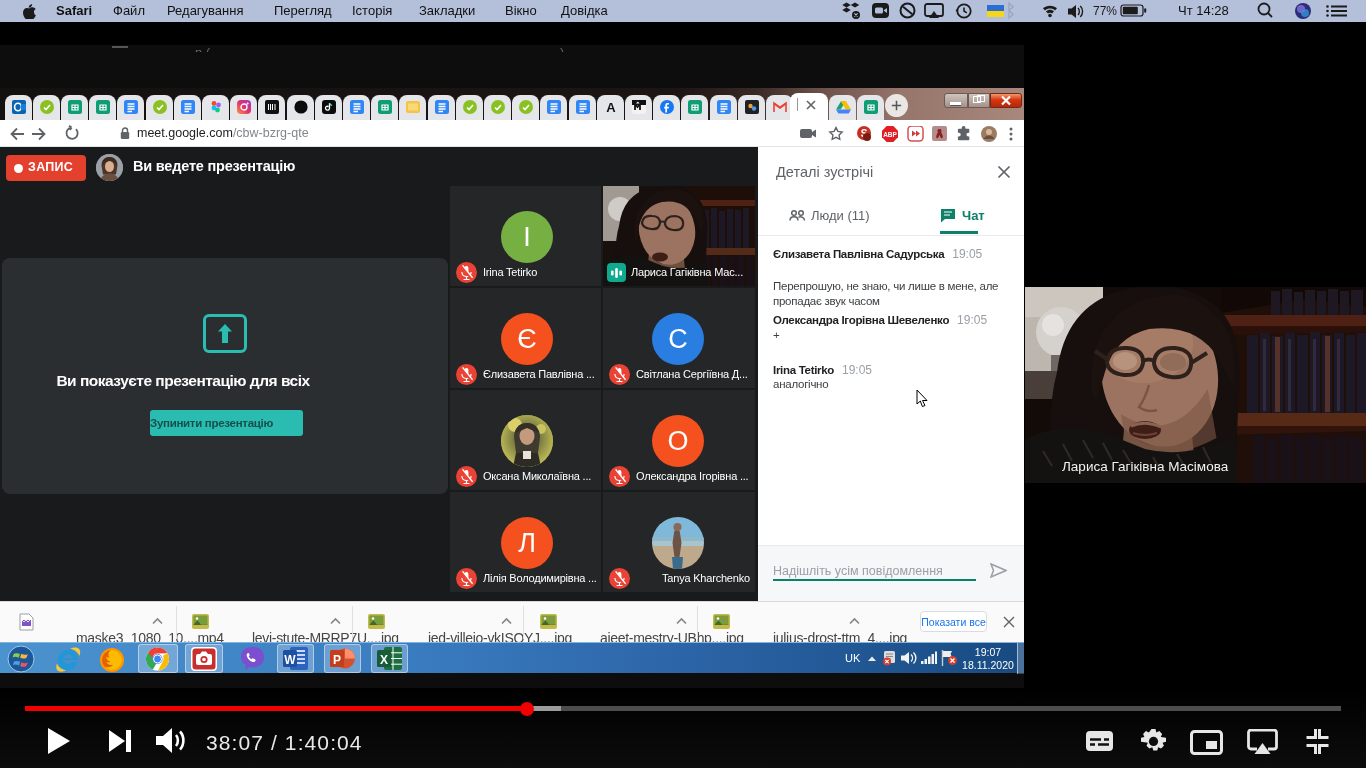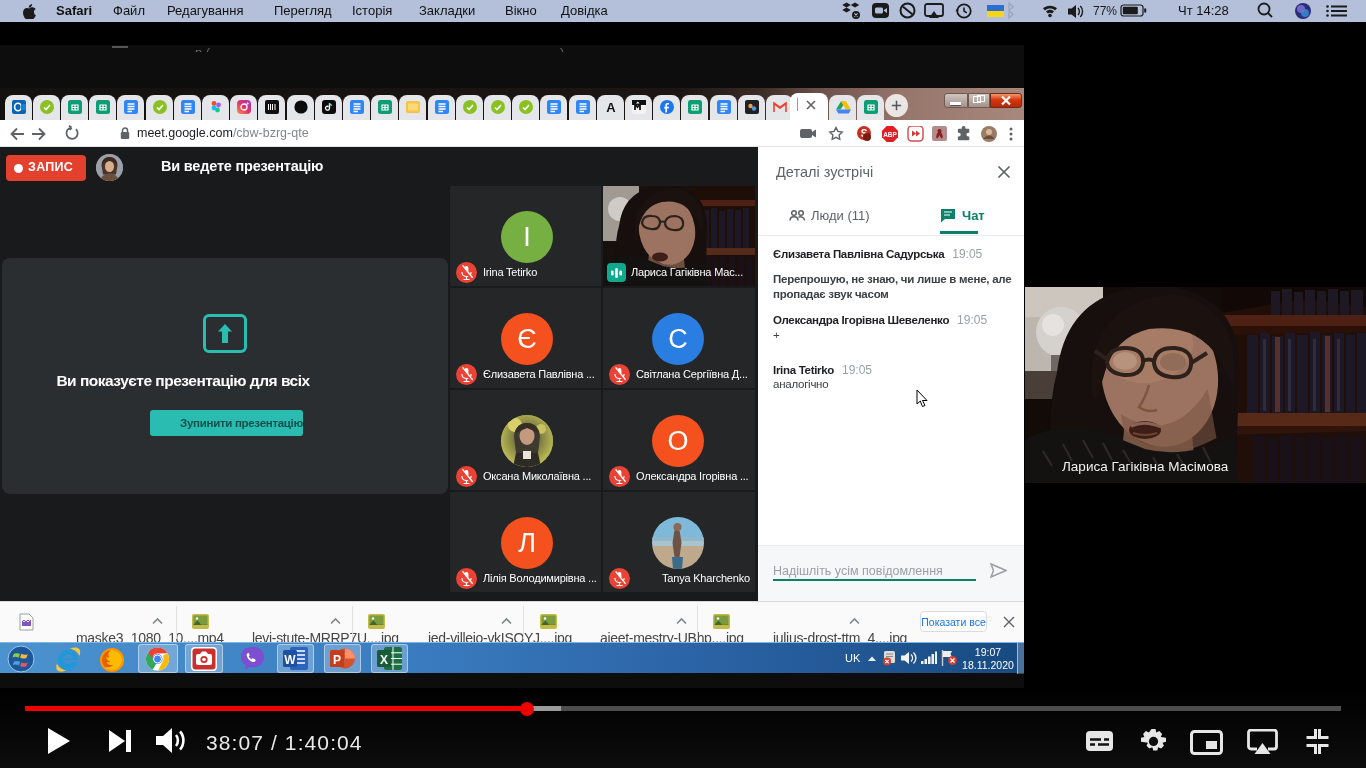--- a/index.html
+++ b/index.html
@@ -424,29 +424,29 @@
       <div class="abs" style="left:6px;top:8px;width:80px;height:26px;background:#e3402e;border-radius:4px;"></div>
       <div class="abs" style="left:14px;top:17px;width:9px;height:9px;border-radius:50%;background:#fff;"></div>
       <div class="abs" style="left:28px;top:13px;font-size:12.5px;font-weight:bold;color:#fff;letter-spacing:.3px;">ЗАПИС</div>
       <div class="abs" style="left:96px;top:7px;width:27px;height:27px;border-radius:50%;overflow:hidden;background:#8d8d95;"><svg width="27" height="27" viewBox="0 0 27 27">
             <rect width="27" height="27" fill="#9aa0a8"></rect>
             <path d="M13.5 3c5 0 8 3.5 8 8.5l-1.5 9h-13l-1.5-9c0-5 3-8.5 8-8.5z" fill="#4a3528"></path>
             <ellipse cx="13.5" cy="12.5" rx="4.5" ry="5.5" fill="#d8ae91"></ellipse>
             <path d="M13.5 3c4 0 7.5 3 7.5 8l-3.5-3-4-1.5-4 1.5-3.5 3c0-5 3.5-8 7.5-8z" fill="#3c2a20"></path>
             <path d="M4 27c1-5 5-7.5 9.5-7.5S22 22 23 27z" fill="#6b4f3e"></path>
           </svg></div>
-      <div class="abs" style="left:133px;top:11px;font-size:14.5px;letter-spacing:-0.2px;font-weight:bold;color:#fff;margin-left:28px;">Ви ведете презентацію</div>
+      <div class="abs" style="left:133px;top:11px;font-size:14.5px;letter-spacing:-0.2px;font-weight:bold;color:#fff;">Ви ведете презентацію</div>
 
       <div id="prespanel" class="abs">
         <div class="abs" style="left:201px;top:56px;width:44px;height:39px;border:3px solid #2abdb2;border-radius:6px;"></div>
         <svg class="abs" style="left:213px;top:65px;" width="20" height="21" viewBox="0 0 20 21">
             <path d="M10 1l7 7.5h-4V20H7V8.5H3z" fill="#2abdb2"></path>
           </svg>
         <div class="abs" style="left:0;top:114px;width:362px;text-align:center;font-size:15.5px;letter-spacing:-0.5px;font-weight:bold;color:#fdfdfd;">Ви показуєте презентацію для всіх</div>
-        <div class="abs" style="left:148px;top:152px;width:153px;height:26px;background:#2abcb1;border-radius:3px;text-align:right;font-size:11.5px;letter-spacing:-0.3px;font-weight:bold;color:#14504b;line-height:26px;">Зупинити презентацію</div>
+        <div class="abs" style="left:148px;top:152px;width:153px;height:26px;background:#2abcb1;border-radius:3px;text-align:left;font-size:11.5px;letter-spacing:-0.3px;font-weight:bold;color:#14504b;line-height:26px;">Зупинити презентацію</div>
       </div>
 
       <div id="tiles">
         <div class="tile" style="left:450px;top:39px;width:151px;height:100px;"></div>
         <div class="tile" style="left:603px;top:39px;width:152px;height:100px;overflow:hidden;">
           <svg width="152" height="100" viewBox="0 0 152 100">
             <rect width="152" height="100" fill="#17100c"></rect>
             <rect x="0" y="0" width="36" height="55" fill="#a09a92"></rect>
             <circle cx="17" cy="23" r="12" fill="#cfccc8"></circle>
             <rect x="88" y="0" width="64" height="100" fill="#1e0e08"></rect>
@@ -623,21 +623,21 @@
       <div class="abs" style="left:53px;top:61px;font-size:13px;color:#5f6368;">Люди (11)</div>
       <svg class="abs" style="left:182px;top:61px;" width="16" height="15" viewBox="0 0 16 15">
           <path d="M1 1h14v10H5l-4 3.5z" fill="#0c8068"></path>
           <path d="M4 4h8M4 7h6" stroke="#fff" stroke-width="1.2"></path>
         </svg>
       <div class="abs" style="left:204px;top:61px;font-size:13px;font-weight:bold;color:#0c8068;">Чат</div>
       <div class="abs" style="left:182px;top:84px;width:38px;height:3px;background:#0c8068;"></div>
       <div class="abs" style="left:0;top:88px;width:266px;height:1px;background:#e8eaed;"></div>
 
       <div class="abs msgh" style="left:15px;top:100px;"><b>Єлизавета Павлівна Садурська</b> <span class="tm">19:05</span></div>
-      <div class="abs msgb" style="left:15px;top:125px;font-weight:bold;">Перепрошую, не знаю, чи лише в мене, але<br>пропадає звук часом</div>
+      <div class="abs msgb" style="left:15px;top:132px;">Перепрошую, не знаю, чи лише в мене, але<br>пропадає звук часом</div>
       <div class="abs msgh" style="left:15px;top:166px;"><b>Олександра Ігорівна Шевеленко</b> <span class="tm">19:05</span></div>
       <div class="abs msgb" style="left:15px;top:181px;">+</div>
       <div class="abs msgh" style="left:15px;top:216px;"><b>Irina Tetirko</b> <span class="tm">19:05</span></div>
       <div class="abs msgb" style="left:15px;top:230px;">аналогічно</div>
 
       <svg class="abs" style="left:158px;top:242px;" width="12" height="18" viewBox="0 0 12 18">
           <path d="M1 1l10 10.5H6.5L9 16.5l-2.6 1L4.3 12 1 15z" fill="#fff" stroke="#000" stroke-width="1"></path>
         </svg>
 
       <div class="abs" style="left:0;top:398px;width:266px;height:56px;background:#f6f7f8;border-top:1px solid #e8eaed;"></div>

